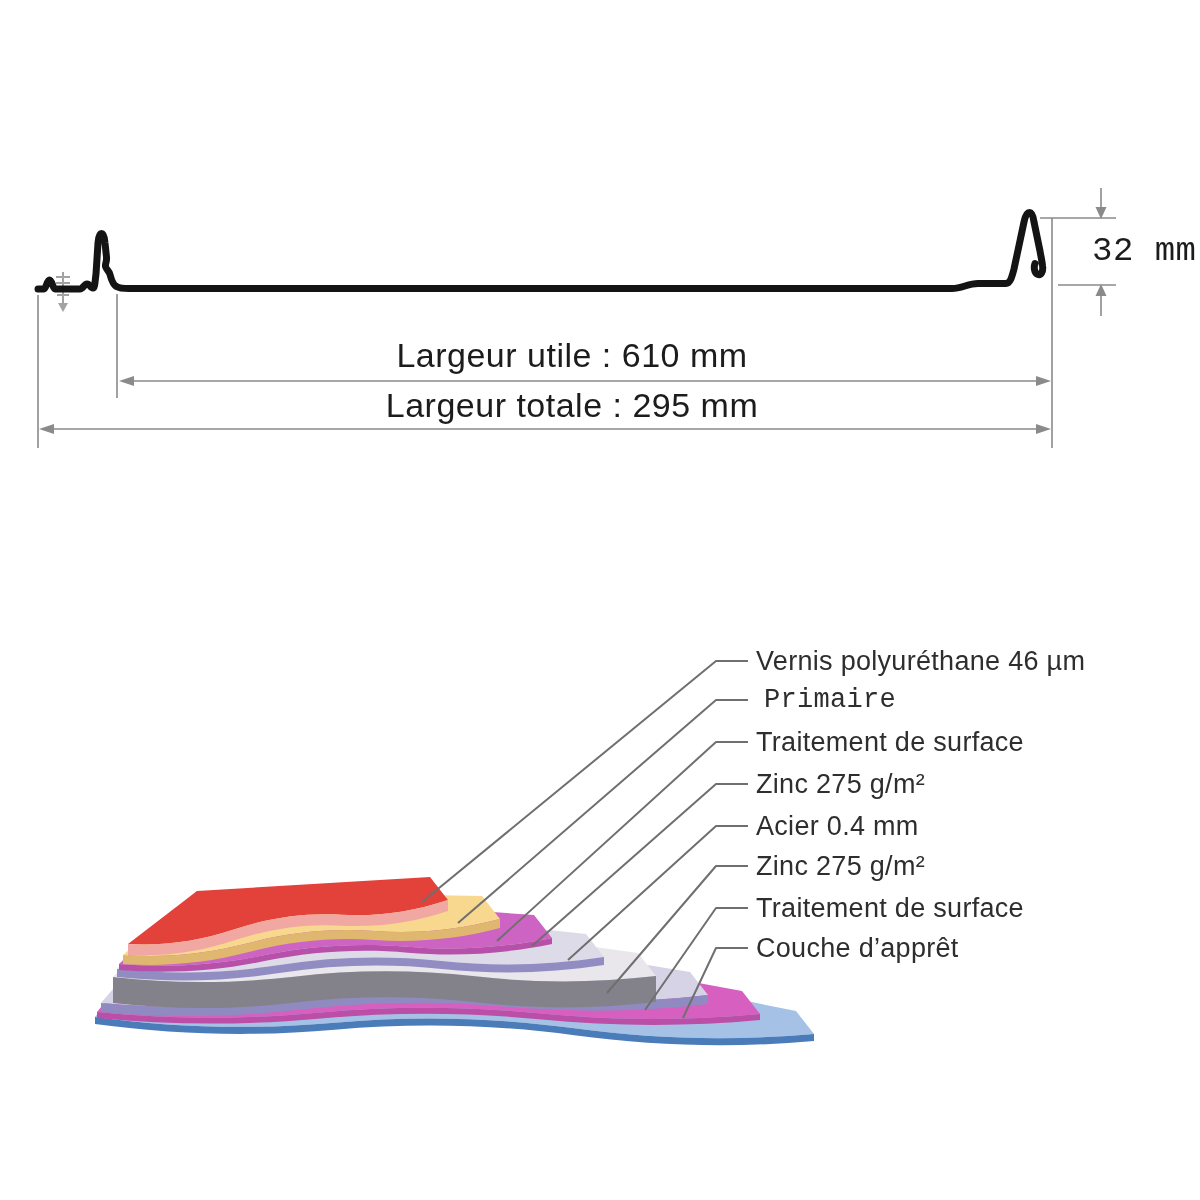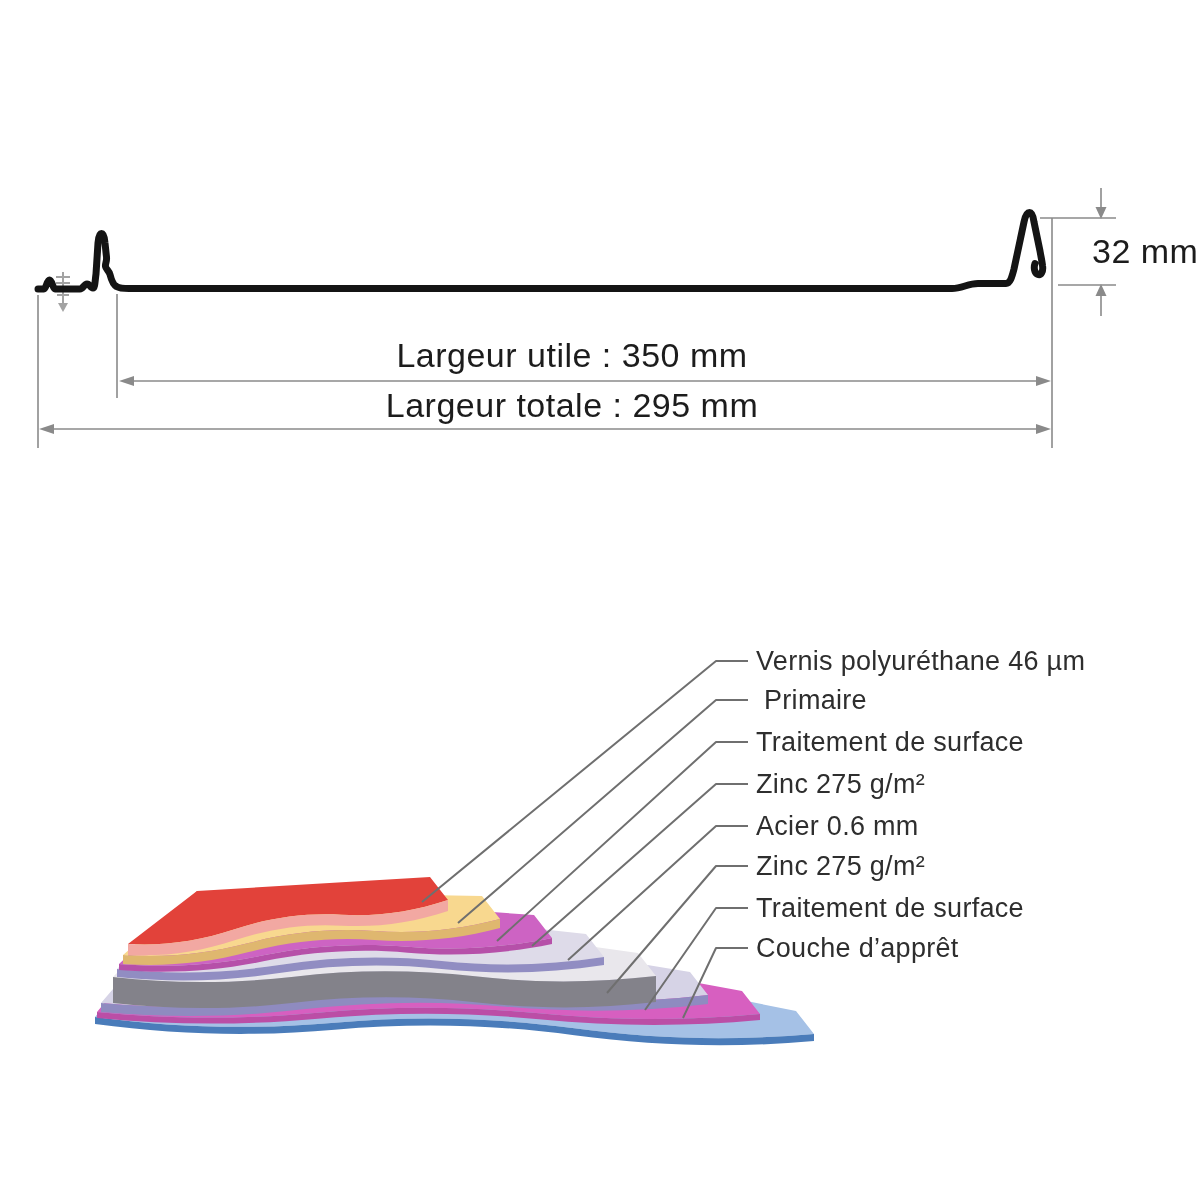--- a/index.html
+++ b/index.html
@@ -114,28 +114,28 @@
         <polyline points="748,700 716,700 458,923"></polyline>
         <polyline points="748,742 716,742 497,941"></polyline>
         <polyline points="748,784 716,784 532,946"></polyline>
         <polyline points="748,826 716,826 568,960"></polyline>
         <polyline points="748,866 716,866 607,993"></polyline>
         <polyline points="748,908 716,908 645,1010"></polyline>
         <polyline points="748,948 716,948 683,1018"></polyline>
       </g>
   </svg>
 
-  <div class="height-text" style="left:1092px; top:251px;">32 mm</div>
+  <div class="height-text" style="left:1092px; top:251px;font-family:Liberation Mono, monospace;">32 mm</div>
 
-  <div class="dim-text" style="left:572px; top:355px;">Largeur utile : 350 mm</div>
+  <div class="dim-text" style="left:572px; top:355px;">Largeur utile : 610 mm</div>
 
   <div class="dim-text" style="left:572px; top:405px;">Largeur totale : 295 mm</div>
 
   <div class="layer-label" style="top:661px;">Vernis polyuréthane 46 µm</div>
-  <div class="layer-label" style="top:700px; left:764px;">Primaire</div>
+  <div class="layer-label" style="top:700px; left:764px;font-family:Liberation Mono, monospace;">Primaire</div>
   <div class="layer-label" style="top:742px;">Traitement de surface</div>
   <div class="layer-label" style="top:784px;">Zinc 275 g/m²</div>
-  <div class="layer-label" style="top:826px;">Acier 0.6 mm</div>
+  <div class="layer-label" style="top:826px;">Acier 0.4 mm</div>
   <div class="layer-label" style="top:866px;">Zinc 275 g/m²</div>
   <div class="layer-label" style="top:908px;">Traitement de surface</div>
   <div class="layer-label" style="top:948px;text-align:right;">Couche d’apprêt</div>
 
 </div>
 
 </body></html>

